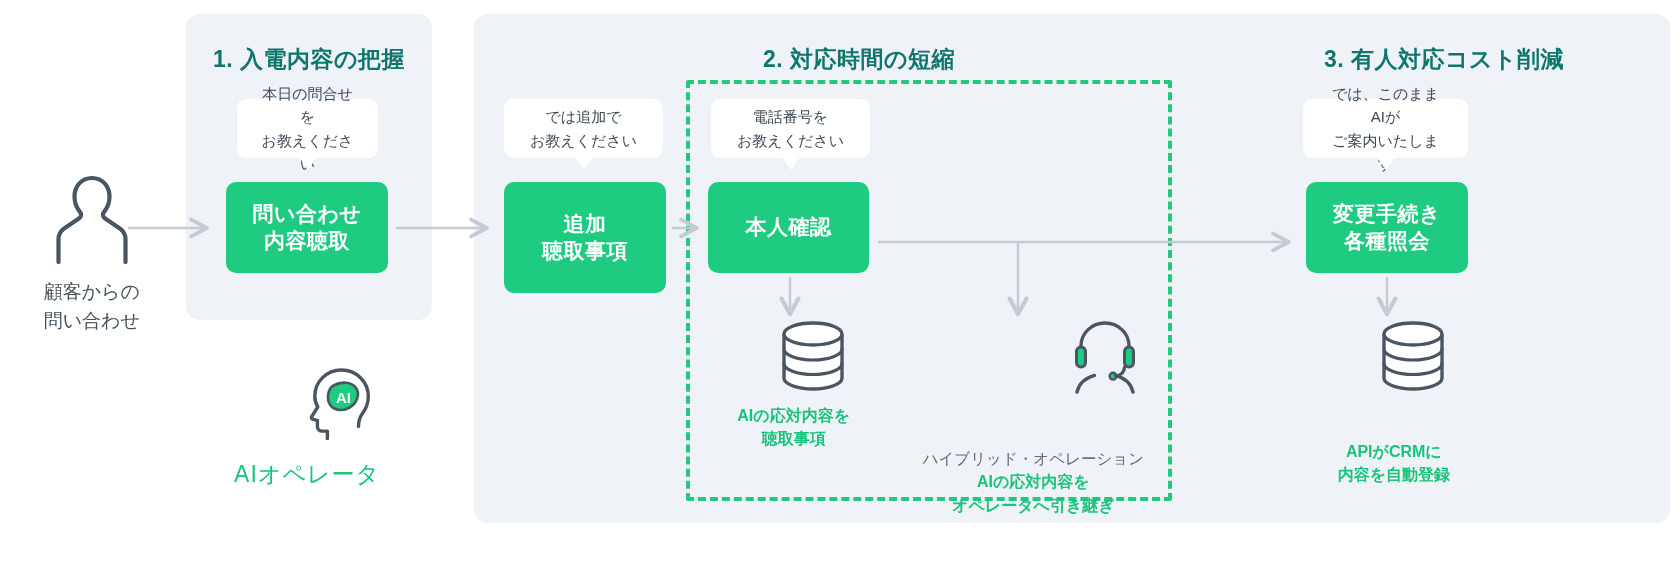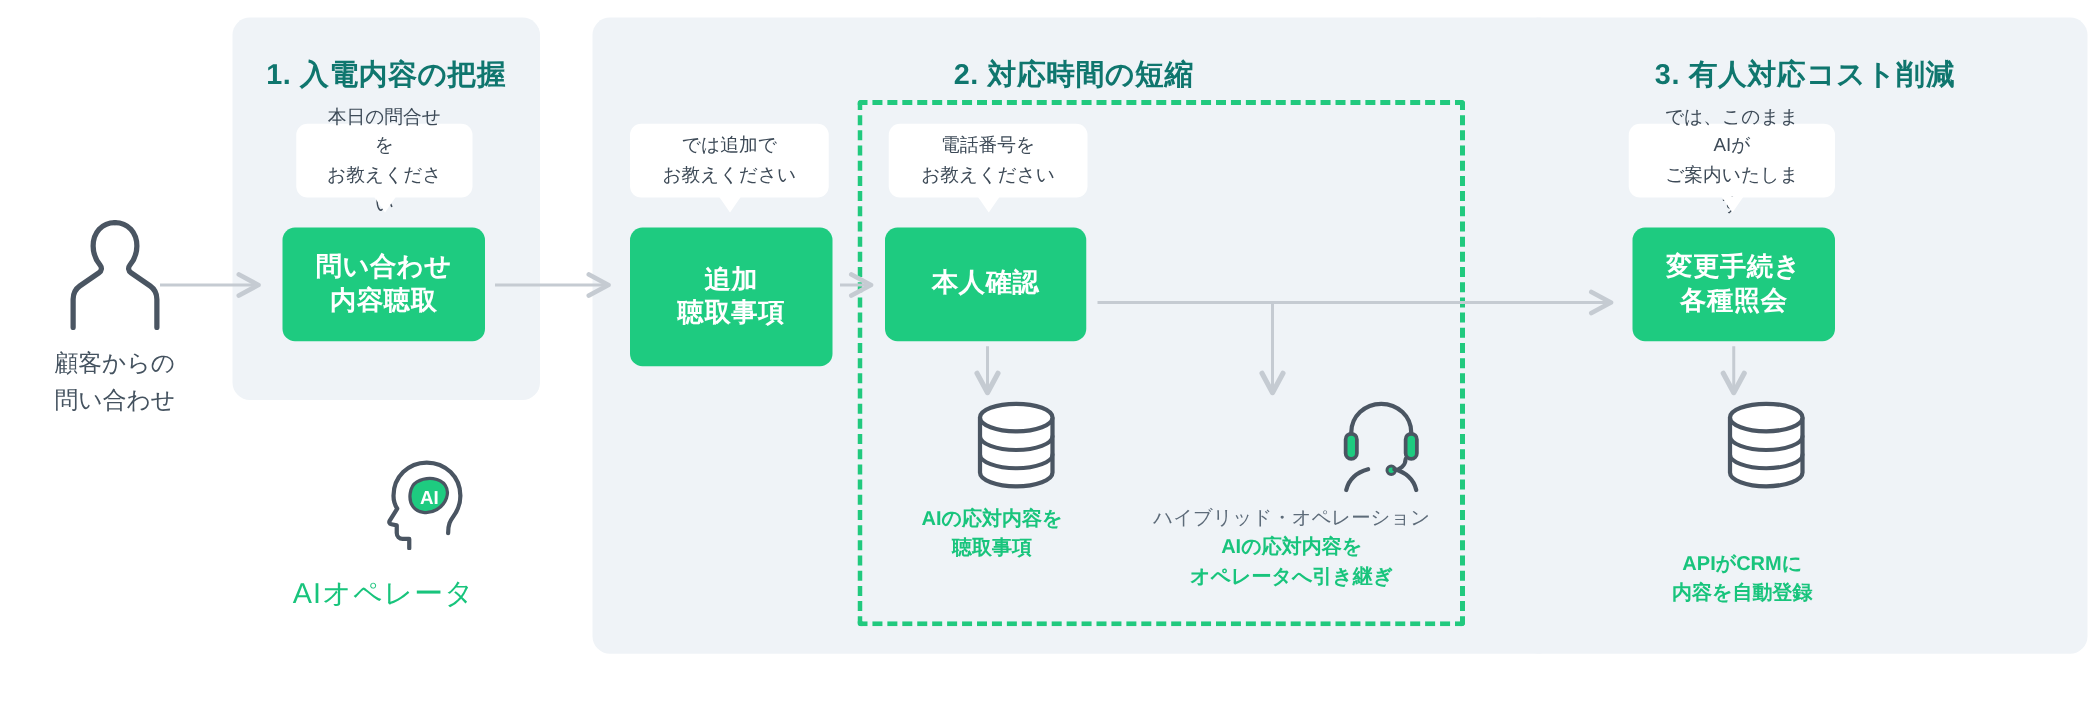--- a/index.html
+++ b/index.html
@@ -129,20 +129,21 @@
     font-size: 16px;
     font-weight: bold;
     line-height: 1.45;
     color: #18c47c;
     white-space: nowrap;
   }
   .icon-caption .muted {
     color: #5d6b79;
     font-weight: normal;
     font-size: 15.5px;
+    margin-top: 44px;
   }
 
   #customer-group { left: 10px; top: 168px; width: 130px; }
   #customer-group .icon-caption {
     color: #44525f;
     font-weight: normal;
     font-size: 19px;
     line-height: 1.5;
     margin-top: 14px;
   }

